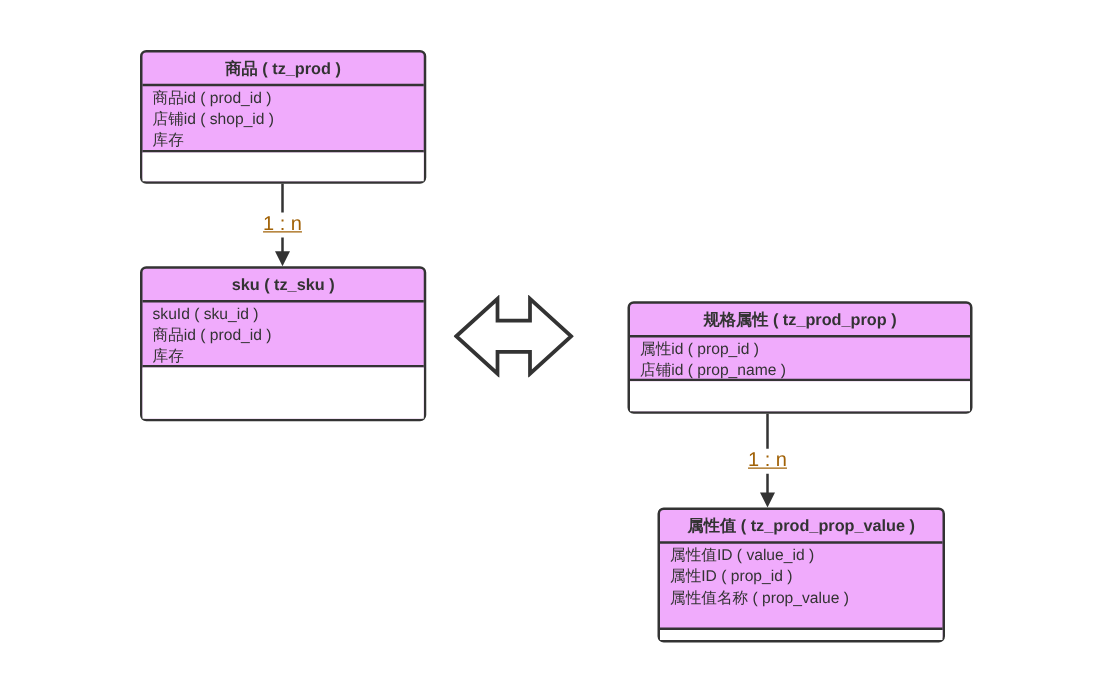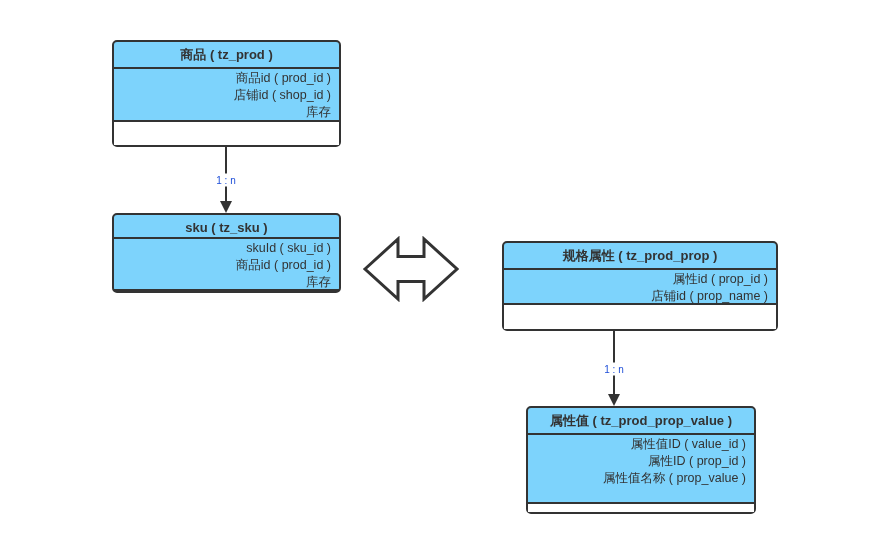--- a/index.html
+++ b/index.html
@@ -14,41 +14,40 @@
     background: #ffffff;
     font-family: "Liberation Sans", "DejaVu Sans", sans-serif;
     color: #333333;
     overflow: hidden;
   }
   .entity {
     position: absolute;
     box-sizing: border-box;
     border: 2px solid #333333;
     border-radius: 5px;
-    background: #7dd3fc;
+    background: #f0abfc;
     display: flex;
     flex-direction: column;
   }
   .entity-header {
     box-sizing: border-box;
     border-bottom: 2px solid #333333;
     font-weight: bold;
     font-size: 13px;
     text-align: center;
     height: 27px;
     line-height: 25px;
     white-space: nowrap;
     overflow: hidden;
   }
   .entity-fields {
     box-sizing: border-box;
     border-bottom: 2px solid #333333;
     padding: 1px 8px 0 8px;
     font-size: 12.5px;
-    text-align: right;
   }
   .field {
     line-height: 17px;
     white-space: nowrap;
     overflow: hidden;
   }
   .entity-footer {
     flex: 1;
     background: #ffffff;
   }
@@ -76,23 +75,24 @@
     border-right: 6px solid transparent;
     border-top: 12px solid #333333;
   }
   .c-label {
     position: absolute;
     top: 50%;
     left: 50%;
     transform: translate(-50%, -50%);
     background: #ffffff;
     padding: 1px 3px;
-    font-size: 10px;
-    color: #1d4ed8;
+    font-size: 16px;
+    color: #a16207;
     white-space: nowrap;
+    text-decoration: underline;
   }
   .double-arrow {
     position: absolute;
     left: 363px;
     top: 236px;
     width: 96px;
     height: 66px;
   }
 </style>
 </head>
@@ -109,21 +109,21 @@
     </div>
     <div class="entity-footer"></div>
   </div>
 
   <div class="connector" style="left:214px; top:147px; height:66px;">
     <div class="c-line"></div>
     <div class="c-head"></div>
     <div class="c-label">1 : n</div>
   </div>
 
-  <div class="entity" style="left:112px; top:213px; width:229px; height:80px;">
+  <div class="entity" style="left:112px; top:213px; width:229px; height:124px;">
     <div class="entity-header">sku ( tz_sku )</div>
     <div class="entity-fields" style="height:52px;">
       <div class="field">skuId ( sku_id )</div>
       <div class="field">商品id ( prod_id )</div>
       <div class="field">库存</div>
     </div>
     <div class="entity-footer"></div>
   </div>
 
   <svg class="double-arrow" viewBox="0 0 96 66">

